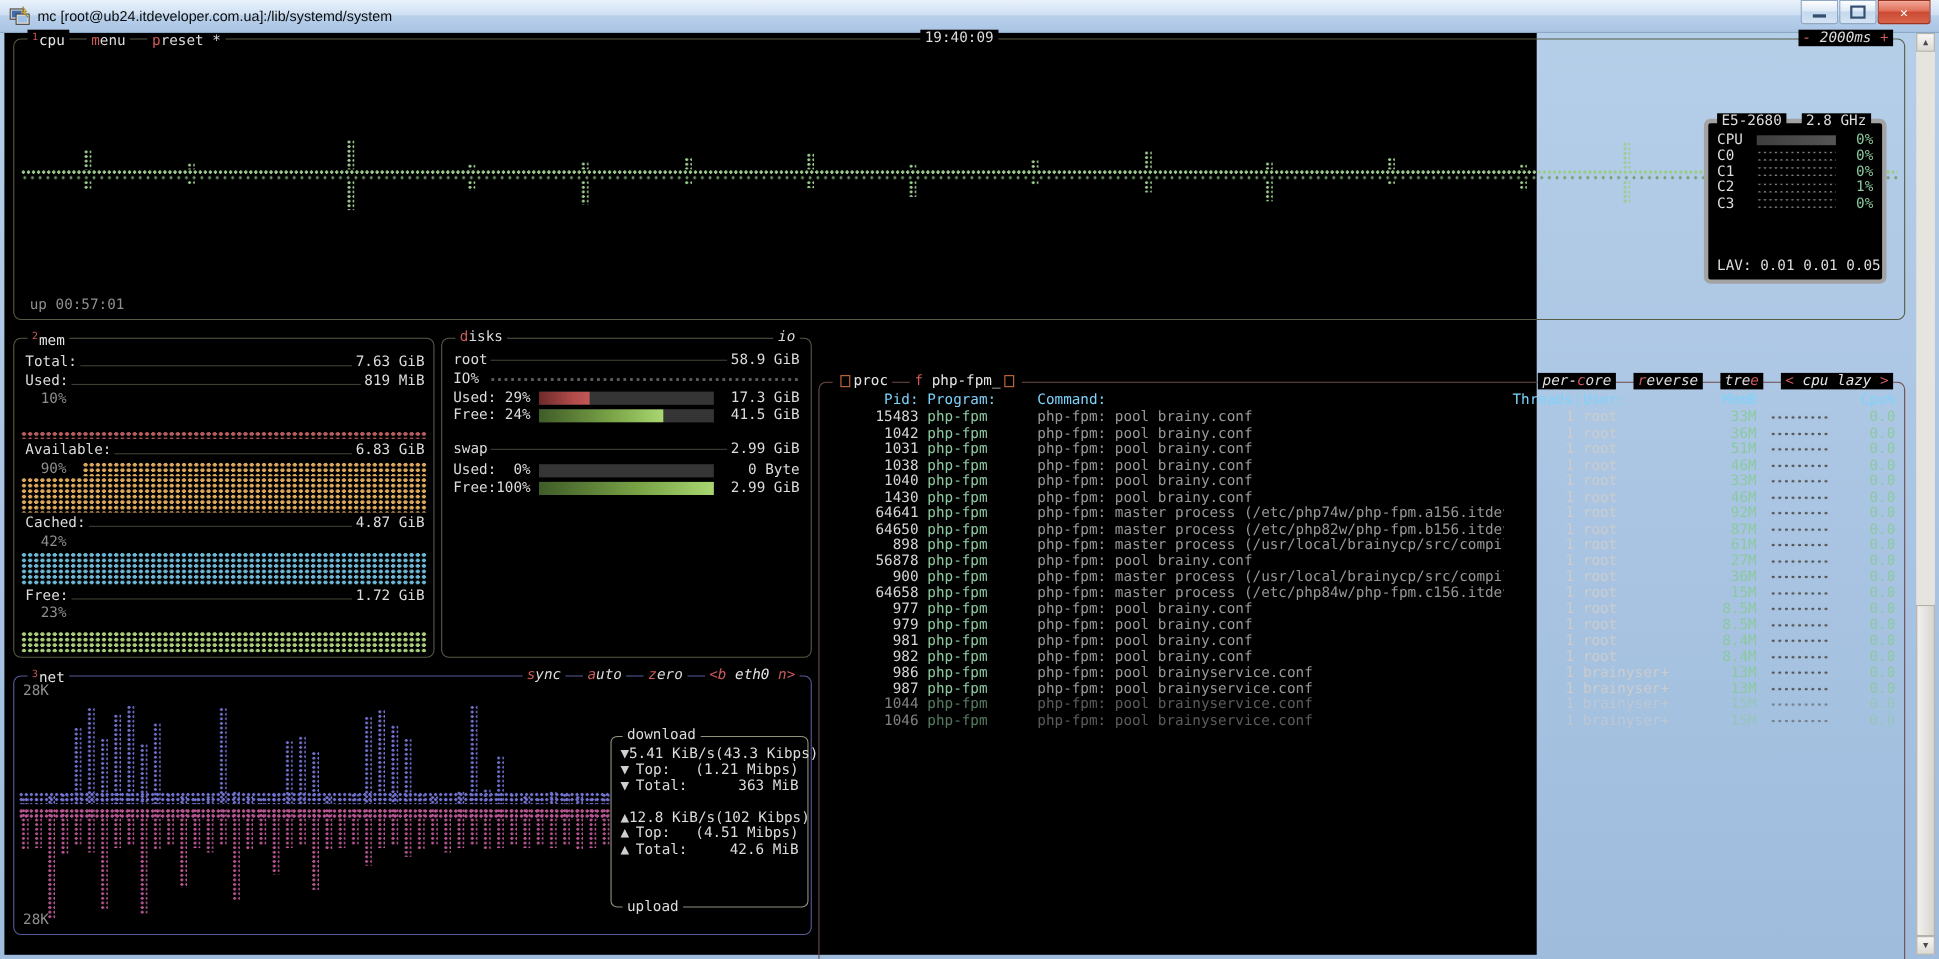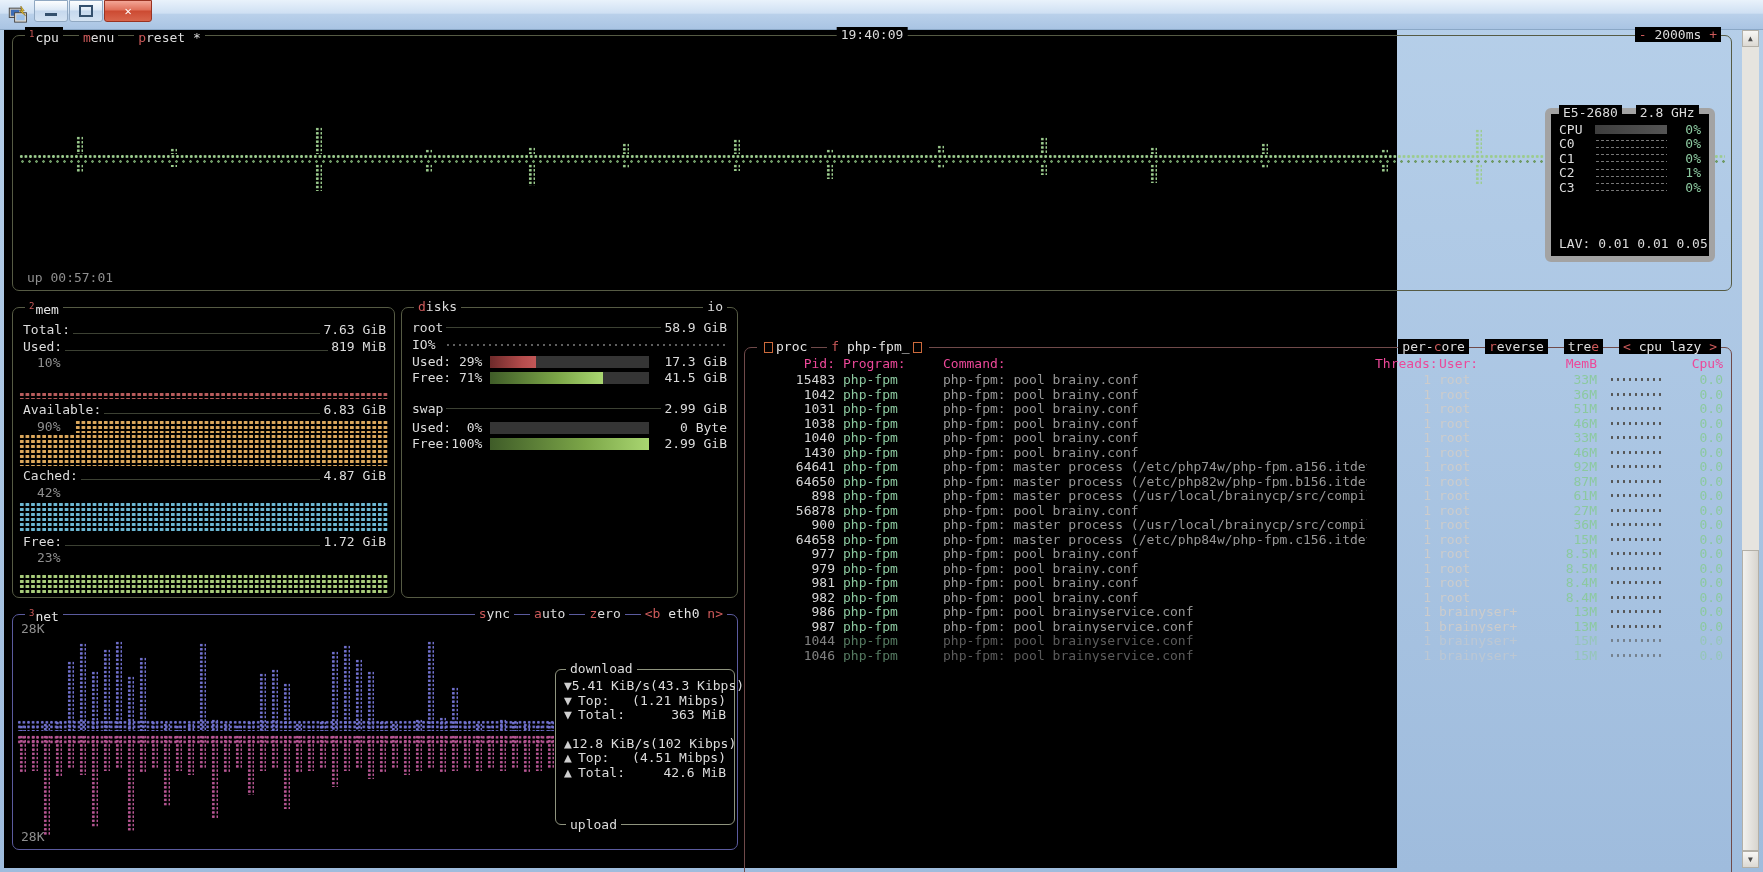--- a/index.html
+++ b/index.html
@@ -11,39 +11,39 @@
   .win-buttons{display:flex;gap:1px;margin-top:-8px;}
   .win-btn{width:32px;height:20px;display:flex;align-items:center;justify-content:center;border:1px solid #90a8c2;border-radius:0 0 3px 3px;background:linear-gradient(180deg,#fdfeff,#dde9f6 45%,#c5d8ee 50%,#d4e3f3);color:#34506e;font-size:10px;cursor:pointer;}
   .win-btn.close{width:46px;background:linear-gradient(180deg,#f3a696,#e0705a 45%,#cc4a32 50%,#d8654c);border-color:#993322;color:#fff;font-size:12px;}
   .min-glyph{width:12px;height:3px;background:#34506e;margin-top:8px;}
   .max-glyph{width:10px;height:8px;border:2px solid #34506e;}
   
   .terminal{position:absolute;left:4px;top:30px;width:1393px;height:838px;background:#000;color:#dcdcdc;font-size:13px;line-height:15px;}
   .box{position:absolute;border:1px solid #565b44;border-radius:7px;box-sizing:border-box;}
   .chip{background:#000;padding:0 4px;white-space:nowrap;}
   .trow{position:absolute;top:-9px;left:12px;display:flex;gap:16px;align-items:baseline;}
-  .trow.right{left:auto;right:10px;}
+  .trow.right{left:auto;right:10px;font-style:italic;}
   .red{color:var(--accent-red,#cd5a5a);}
   .grey{color:#8f8f8f;}
   .white{color:#e4e4e4;}
   sup.bnum{font-size:9px;color:var(--accent-red,#cd5a5a);margin-right:1px;}
   .mini-box{display:inline-block;width:7px;height:9px;border:1px solid #cd6a3c;vertical-align:middle;margin:0 3px;}
   
   .hdots{position:absolute;background-image:radial-gradient(circle,var(--c,#888) 1.2px,transparent 1.5px);background-size:4.6px 4.6px;}
   .vdots{position:absolute;width:7px;background-image:radial-gradient(circle,var(--c,#888) 1.2px,transparent 1.5px);background-size:4.6px 4.2px;}
   .blockdots{position:absolute;background-image:radial-gradient(circle,var(--c,#888) 1.7px,transparent 2px);background-size:5.6px 5px;}
   
   .cpu-box{left:8px;top:5px;width:1720px;height:256px;}
   .clock-chip{position:absolute;top:-9px;left:50%;transform:translateX(-50%);}
   .cpu-graph{position:absolute;left:6px;right:6px;top:18px;height:210px;}
   .cpu-base1{left:0;right:0;top:100px;height:5px;--c:var(--cpu-dots);}
   .cpu-base2{left:0;right:0;top:105px;height:5px;--c:#6f9a66;background-size:7px 5px;}
   .cpu-v{--c:var(--cpu-dots);}
   .uptime{position:absolute;left:14px;bottom:5px;color:#8f8f8f;}
-  .cpu-info-box{position:absolute;right:16px;top:72px;width:158px;height:142px;border:6px solid #a3a3a3;border-radius:6px;background:#000;}
+  .cpu-info-box{position:absolute;right:16px;top:72px;width:158px;height:142px;border:4px solid #a3a3a3;border-radius:6px;background:#000;}
   .cib-title{position:absolute;top:-9px;left:8px;right:8px;display:flex;gap:14px;}
   .cib-rows{position:absolute;left:8px;right:8px;top:8px;}
   .cib-row{display:flex;align-items:center;height:14.5px;}
   .cib-l{width:36px;}
   .cib-bar{flex:1;height:9px;background:linear-gradient(90deg,#3e3e3e,#555);margin:0 6px 0 0;}
   .cib-dots{flex:1;height:8px;margin-right:6px;background-image:radial-gradient(circle,#7a7a7a 1.1px,transparent 1.4px);background-size:5px 8px;background-position:0 4px;}
   .cib-v{width:28px;text-align:right;color:var(--green-text);}
   .cib-lav{position:absolute;left:8px;bottom:5px;white-space:nowrap;}
   
   .mem-box{left:8px;top:277px;width:383px;height:291px;}
@@ -78,21 +78,21 @@
   .ul-title{position:absolute;bottom:-8px;left:10px;}
   .dl-rows{position:absolute;left:8px;right:8px;top:8px;}
   .dl-row{display:flex;height:14.5px;align-items:baseline;white-space:nowrap;}
   .dl-row .arr{width:14px;color:#cfcfcf;}
   .dl-row .lft{flex:1;}
   .dl-row .rgt{text-align:right;}
   .dl-gap{height:14px;}
   
   .proc-box{left:740px;top:277px;width:988px;height:543px;border-color:#704a4a;margin-top:40px;}
   .proc-head,.prow{display:grid;grid-template-columns:82px 92px 1fr 56px 92px 58px 62px 48px;column-gap:8px;padding:0 8px;box-sizing:border-box;white-space:nowrap;overflow:hidden;}
-  .proc-head{position:absolute;left:0;right:0;top:8px;color:#ec4899;}
+  .proc-head{position:absolute;left:0;right:0;top:8px;color:#7dd3fc;}
   .proc-rows{position:absolute;left:0;right:0;top:24px;}
   .prow{height:14.5px;align-items:center;}
   .ra{text-align:right;}
   .c-pid{text-align:right;color:#d6d6d6;}
   .c-prog{color:var(--green-text);}
   .c-cmd{color:#989898;overflow:hidden;}
   .c-thr{text-align:right;color:#cccccc;}
   .c-user{color:#cccccc;}
   .c-mem{text-align:right;color:var(--green-text);}
   .c-dots{height:7px;align-self:center;background-image:radial-gradient(circle,#555 1.1px,transparent 1.4px);background-size:6px 7px;margin:0 4px;}
@@ -115,20 +115,21 @@
   <div class="titlebar">
     <span class="app-icon">
       <svg viewBox="0 0 16 16" width="20" height="20">
         <rect x="1" y="2.5" width="9.5" height="7.5" fill="#cdc9c0" stroke="#3a3a3a" stroke-width="0.7"></rect>
         <rect x="2.3" y="3.8" width="6.8" height="4.8" fill="#3c6cb4"></rect>
         <rect x="5.3" y="6.2" width="9.5" height="7.5" fill="#dcd8d0" stroke="#3a3a3a" stroke-width="0.7"></rect>
         <rect x="6.6" y="7.5" width="6.8" height="4.8" fill="#9cc0e8"></rect>
         <path d="M10.2 0.8 L13 4.6 L11.4 4.6 L14 8.6 L9.2 4.4 L11 4.4 Z" fill="#f2ca32" stroke="#7a5c00" stroke-width="0.4"></path>
       </svg>
     </span>
+    <span class="title-text">mc [root@ub24.itdeveloper.com.ua]:/lib/systemd/system</span>
     <span class="win-buttons">
       <span class="win-btn">
           <span class="min-glyph"></span>
         </span>
       <span class="win-btn">
           <span class="max-glyph"></span>
         </span>
       <span class="win-btn close">
           <span>✕</span>
         </span>
@@ -284,21 +285,21 @@
           <span class="iodots"></span>
         </div>
       <div class="drow" style="top:46px">
         <span>Used:</span>&nbsp;<span>29%</span>
         <span class="dbar">
             <span class="bfill redg" style="width: 29%;"></span>
           </span>
         <span class="dval">17.3 GiB</span>
       </div>
       <div class="drow" style="top:62px">
-        <span>Free:</span>&nbsp;<span>71%</span>
+        <span>Free:</span>&nbsp;<span>24%</span>
         <span class="dbar">
             <span class="bfill greeng" style="width: 71%;"></span>
           </span>
         <span class="dval">41.5 GiB</span>
       </div>
       <div class="drow" style="top:93px">
           <span>swap</span>
           <span class="fill"></span>
           <span>2.99 GiB</span>
         </div>

